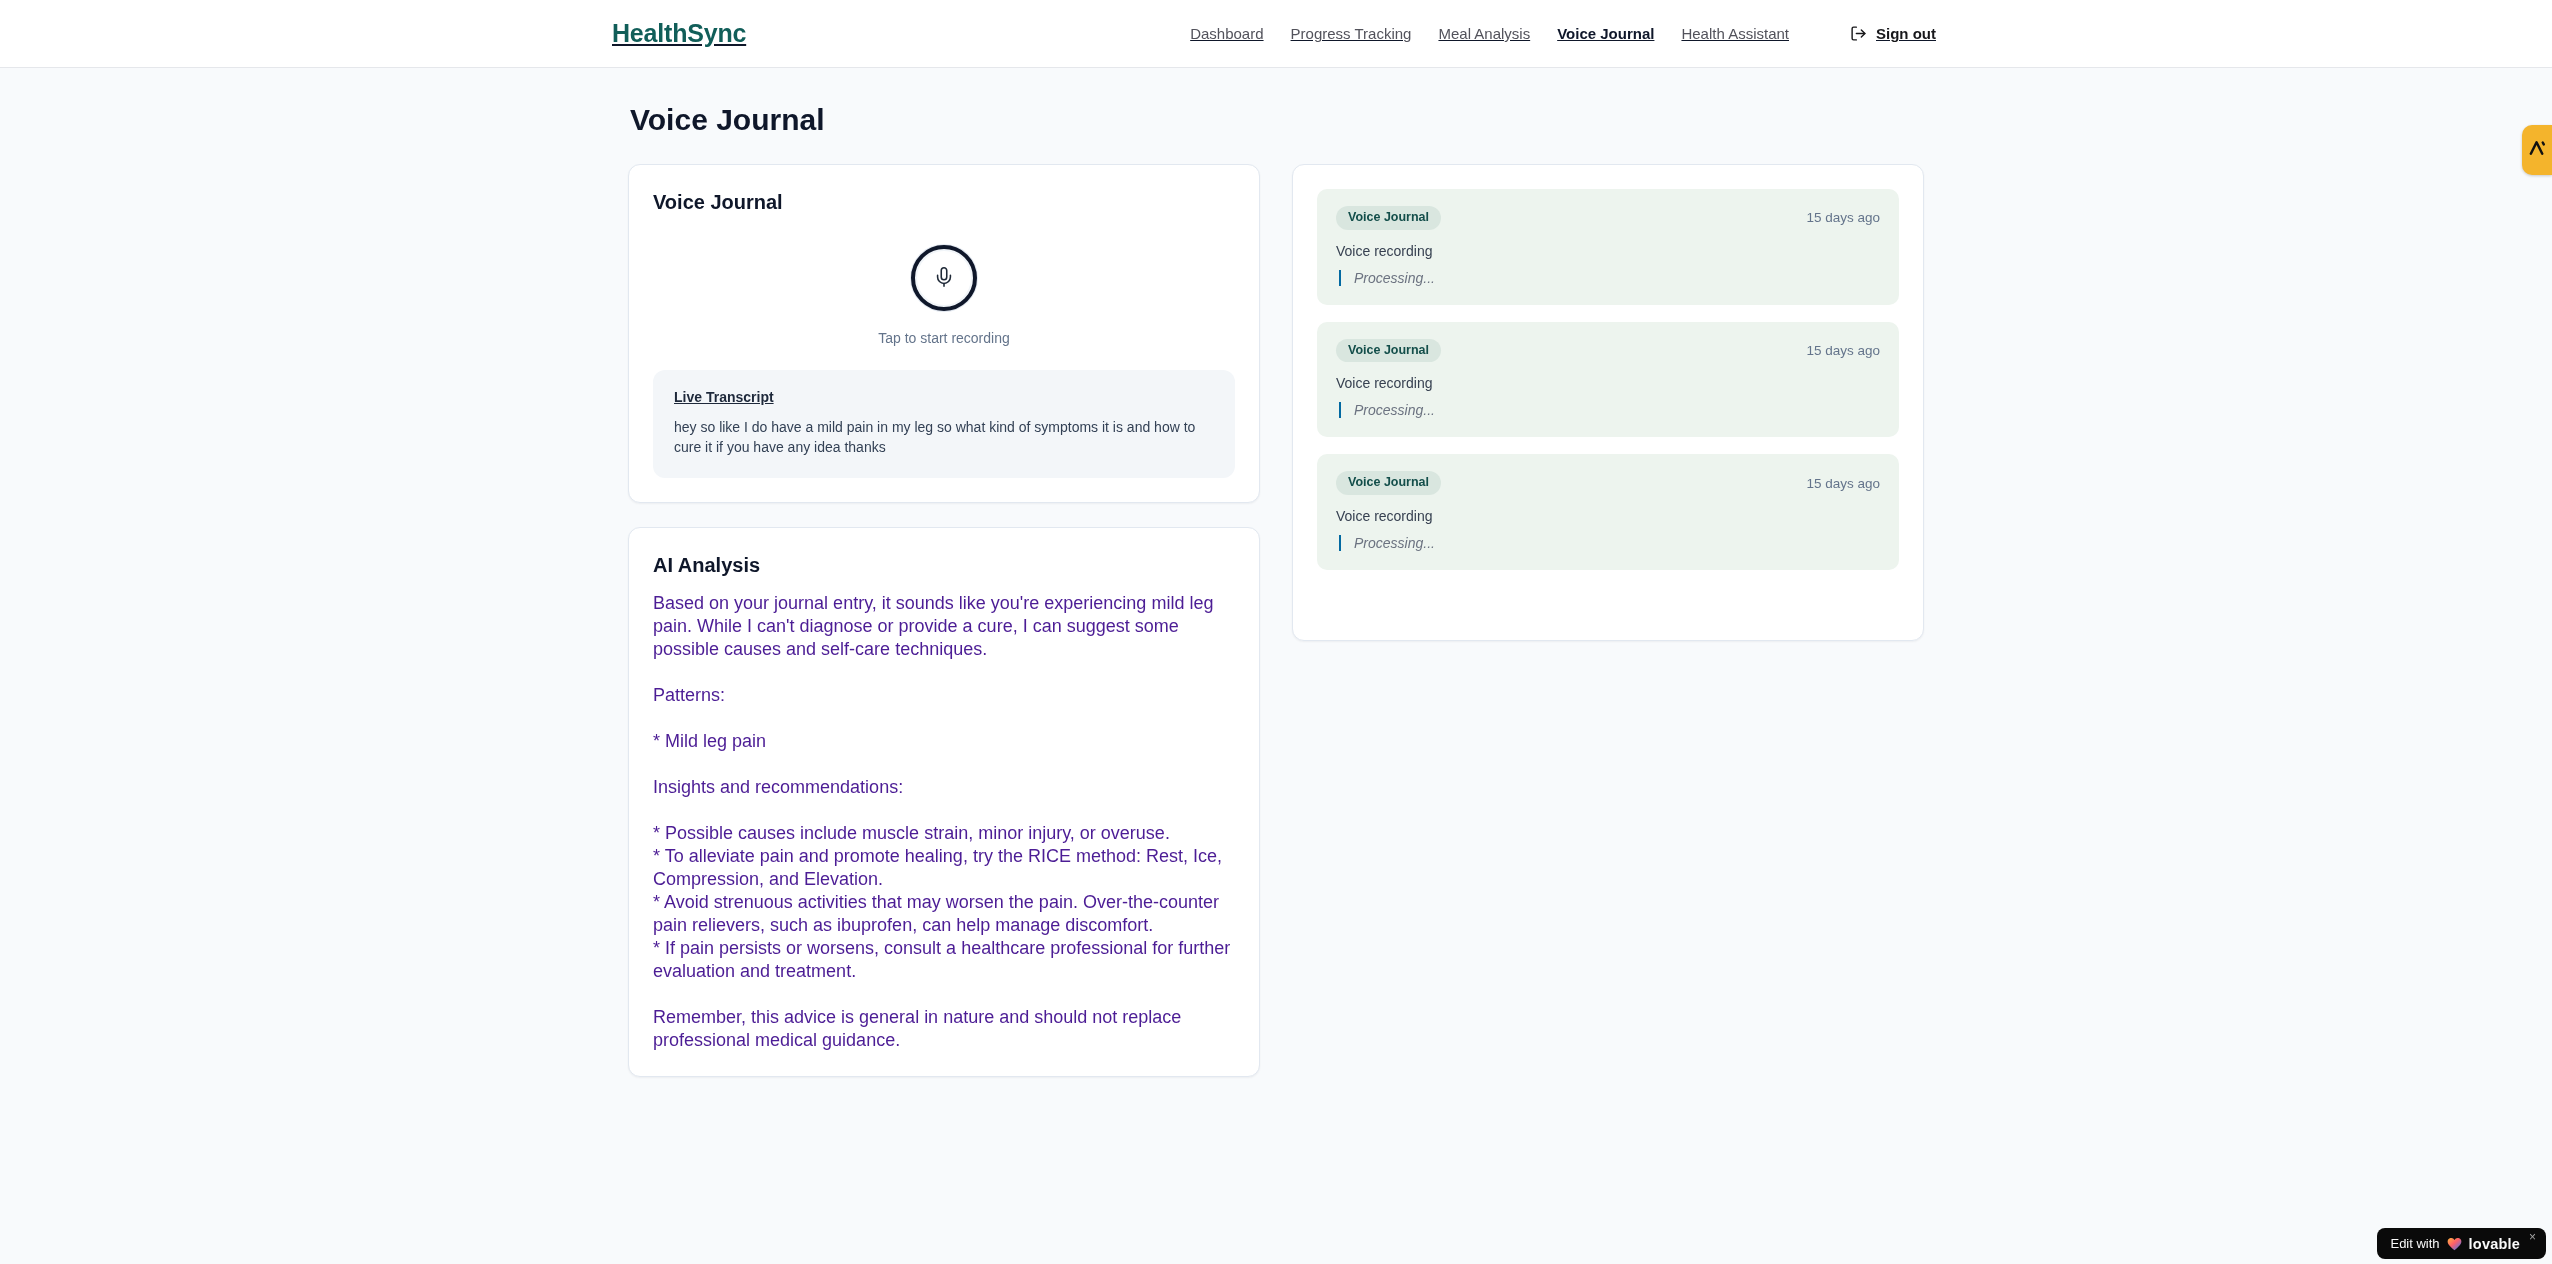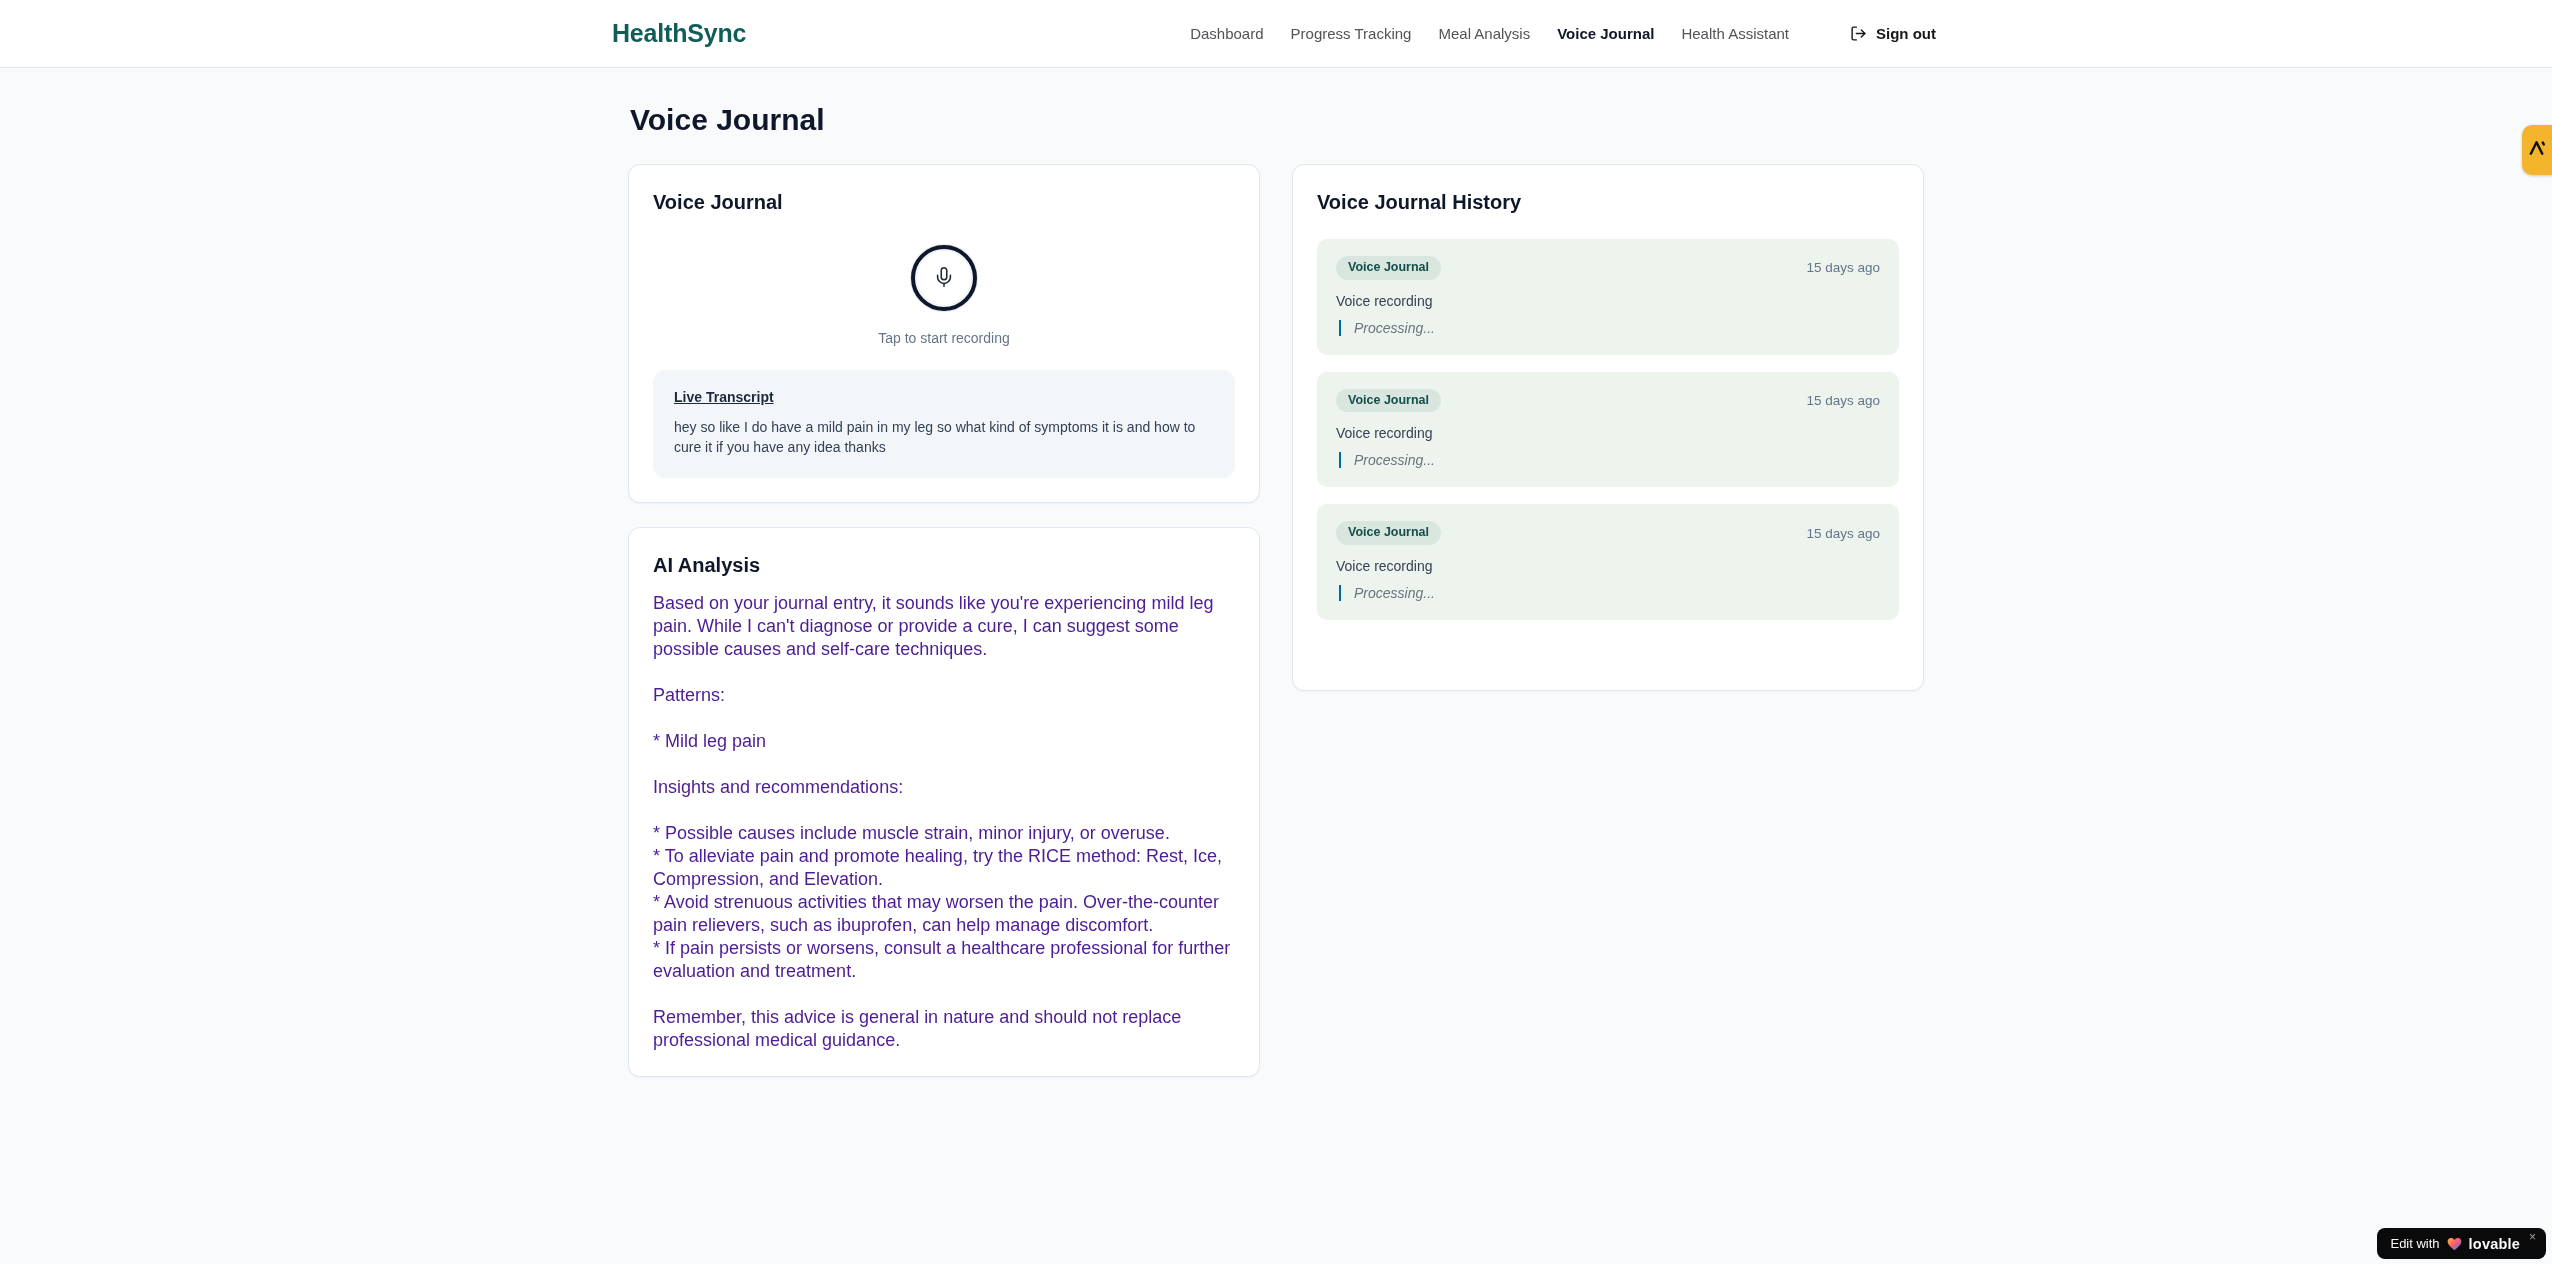--- a/index.html
+++ b/index.html
@@ -16,21 +16,21 @@
   
   .header {
     height: 68px;
     background: #ffffff;
     border-bottom: 1px solid #e5e7eb;
   }
   .header-inner {
     width: 1352px; height: 100%;
     margin: 0 auto;
     padding: 0 12px;
-    display: flex; align-items: center; justify-content: space-between;
+    display: flex; align-items: center; justify-content: space-between; text-decoration: underline;
   }
   .brand {
     font-size: 25px; font-weight: 700; color: #115e59; letter-spacing: -0.2px;
     cursor: pointer;
   }
   .nav { display: flex; align-items: center; gap: 27px; }
   .nav-link {
     font-size: 15px; font-weight: 500; color: #52525b;
     text-decoration: none; cursor: pointer; white-space: nowrap;
   }
@@ -211,21 +211,20 @@
 * To alleviate pain and promote healing, try the RICE method: Rest, Ice, Compression, and Elevation.
 * Avoid strenuous activities that may worsen the pain. Over-the-counter pain relievers, such as ibuprofen, can help manage discomfort.
 * If pain persists or worsens, consult a healthcare professional for further evaluation and treatment.
 
 Remember, this advice is general in nature and should not replace professional medical guidance.</div>
       </div>
 
     </div>
 
     <div class="card history-card">
-      <h2 class="card-title">Voice Journal History</h2>
       <div class="history-list">
 
         <div class="history-entry">
           <div class="entry-top">
             <span class="entry-badge">Voice Journal</span>
             <span class="entry-time">15 days ago</span>
           </div>
           <div class="entry-label">Voice recording</div>
           <div class="entry-status">Processing...</div>
         </div>

